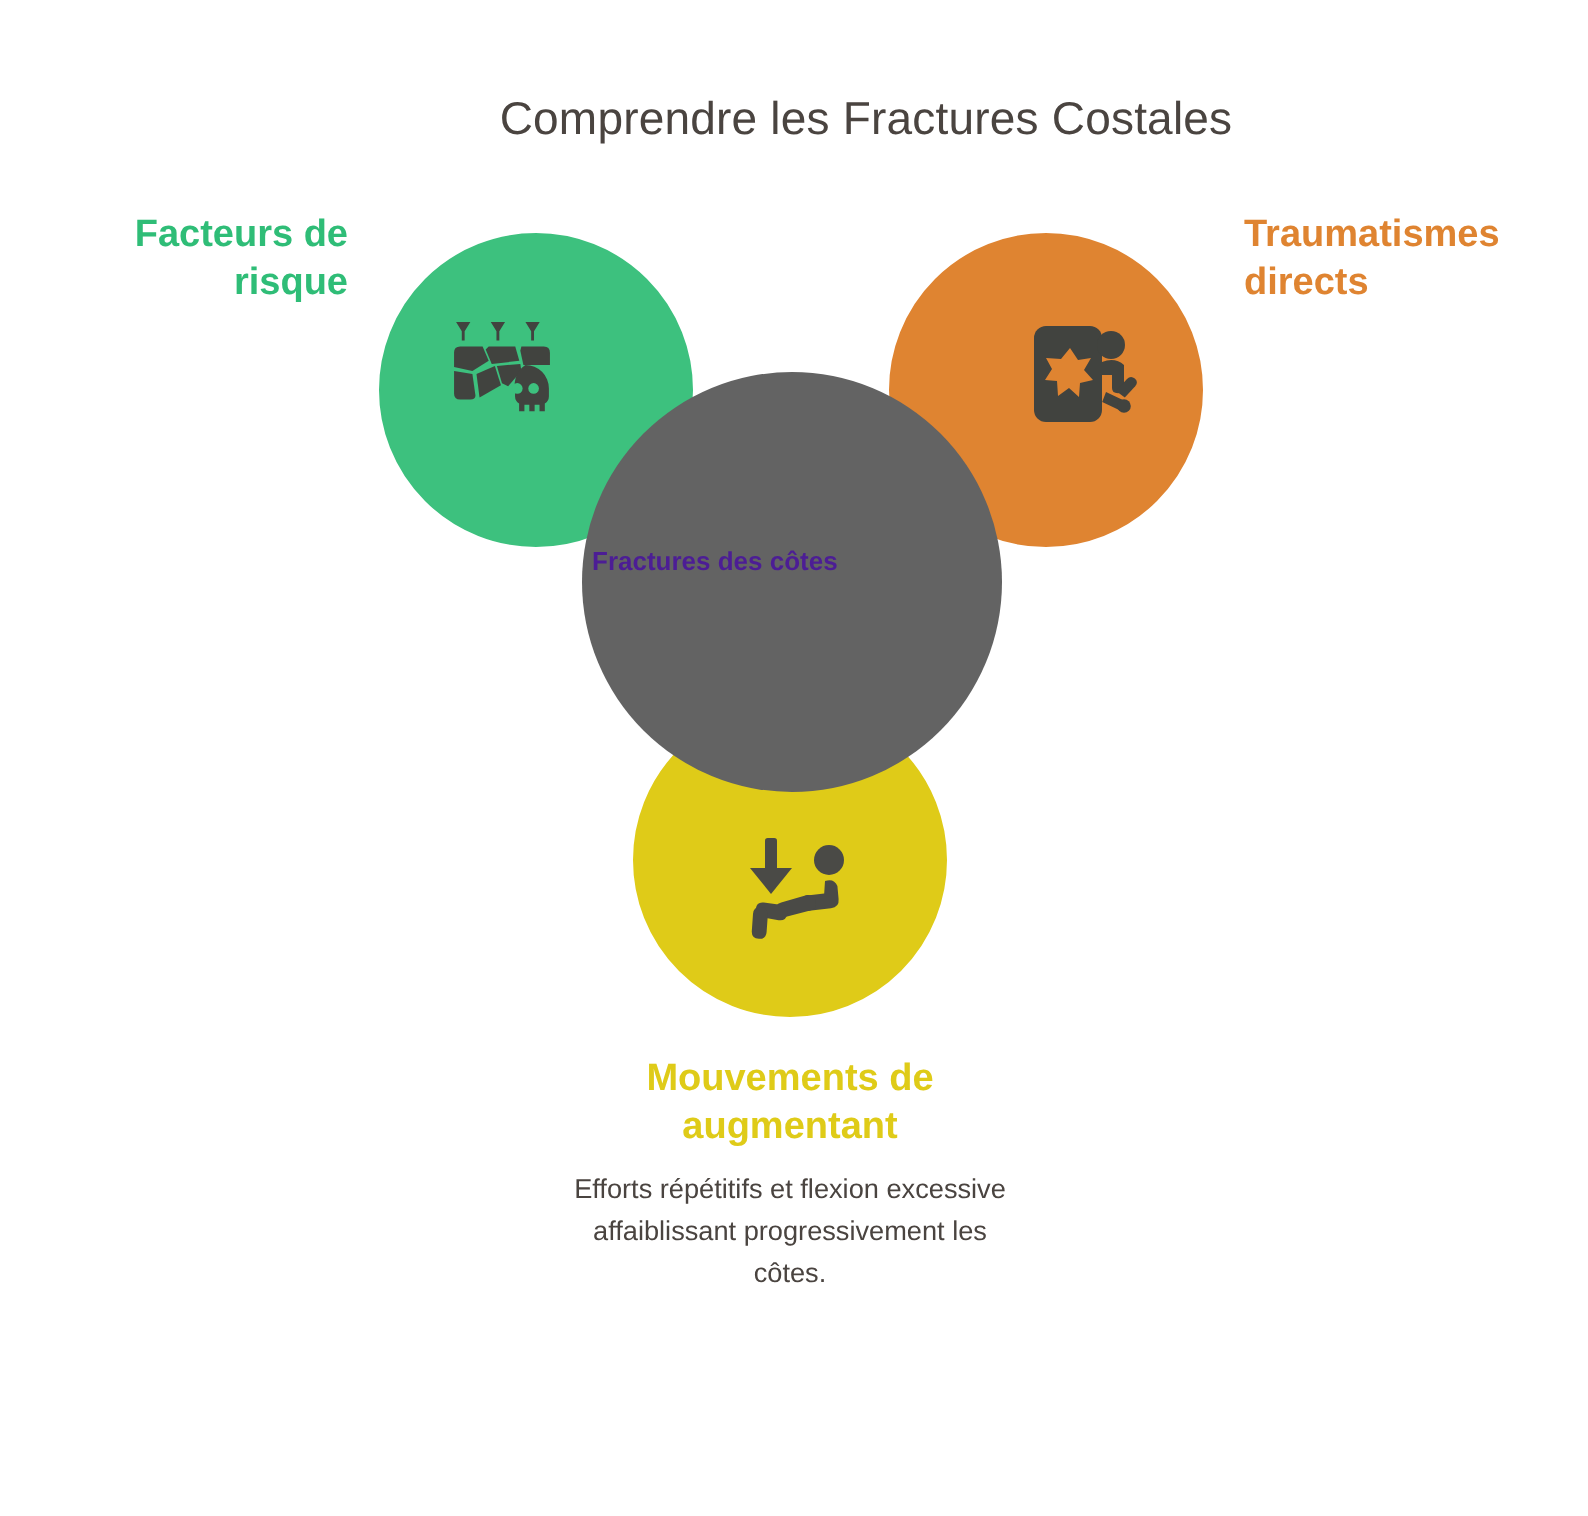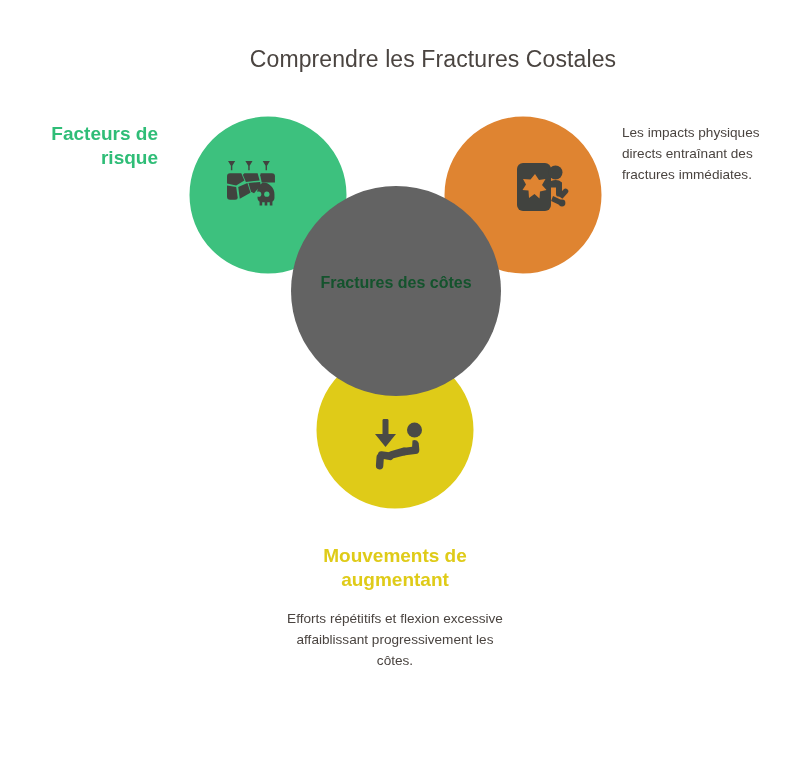--- a/index.html
+++ b/index.html
@@ -41,33 +41,32 @@
     width: 794px;
     height: 758px;
   }
 
   
   .center-label {
     position: absolute;
     left: 296px;
     top: 272px;
     width: 200px;
-    text-align: center;
-    color: #14532d;
-    font-size: 16px;
+    color: #4c1d95;
+    font-size: 13px;
     font-weight: bold;
     line-height: 1.32;
     pointer-events: none;
   }
 
   
   .block { position: absolute; }
 
   .block h3 {
-    margin: 16px;
+    margin: 0;
     font-size: 19px;
     font-weight: bold;
     line-height: 1.25;
   }
   .block p {
     margin: 16px 0 0 0;
     font-size: 13.6px;
     line-height: 1.55;
     color: #4a4440;
   }
@@ -141,21 +140,21 @@
     </g>
   </svg>
 
   <div class="center-label">Fractures des côtes</div>
 
   <div class="block block-left">
     <h3 class="t-green">Facteurs de risque</h3>
   </div>
 
   <div class="block block-right">
-    <p>Les impacts physiques directs entraînant des fractures immédiates.</p>
+    <h3 class="t-orange">Traumatismes directs</h3>
   </div>
 
   <div class="block block-bottom">
     <h3 class="t-yellow">Mouvements de augmentant</h3>
     <p>Efforts répétitifs et flexion excessive affaiblissant progressivement les côtes.</p>
   </div>
 
 </div>
 
 </body></html>

